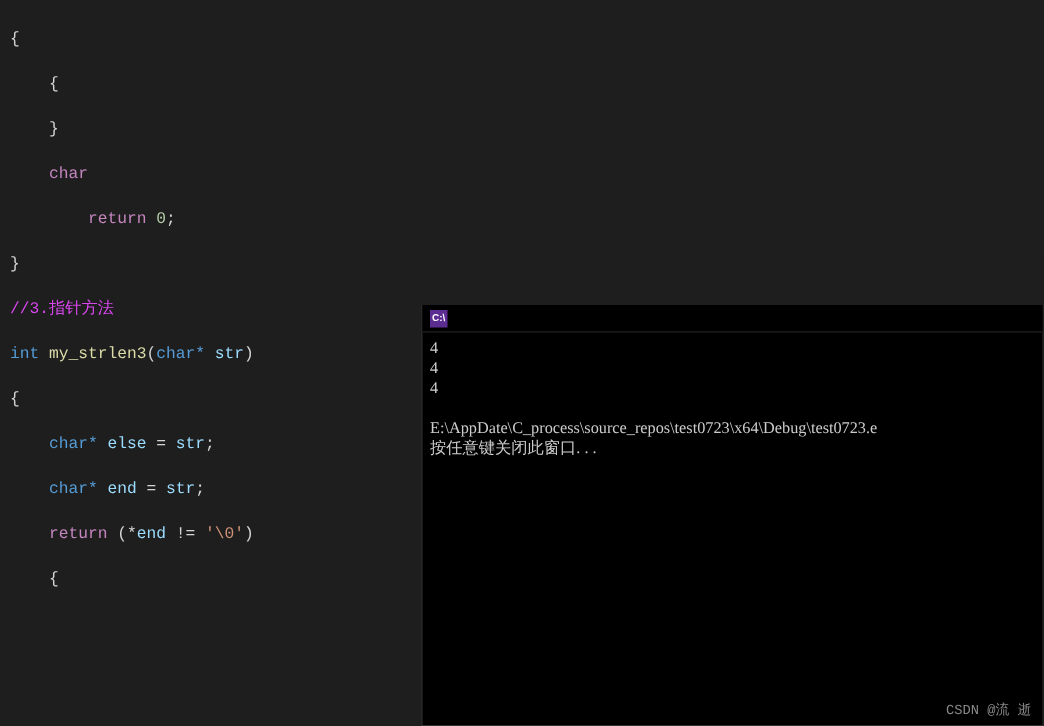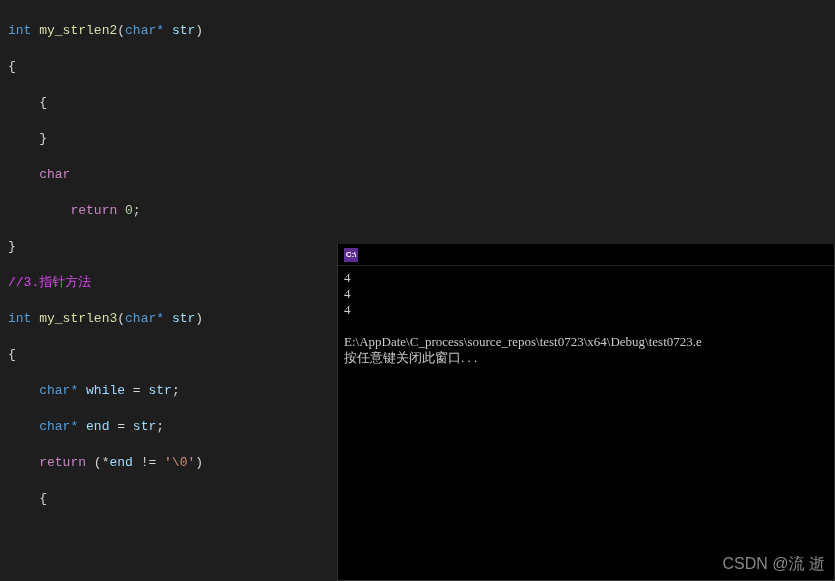--- a/index.html
+++ b/index.html
@@ -68,40 +68,39 @@
       color: #ccc;
       font-family: Liberation Serif, serif;
       font-size: 13px;
       line-height: 16px;
       white-space: pre;
     }
     .watermark {
       position: absolute;
       right: 10px;
       bottom: 6px;
-      font-family: Liberation Sans, sans-serif;
-      font-size: 16px;
+      font-family: Liberation Mono, monospace;
+      font-size: 11px;
       color: #888;
     }
   </style>
 </head>
 <body>
 
 <div class="code-editor">
-<span class="line"><span class="type">int</span> <span class="fn">my_strlen2</span><span class="paren">(</span><span class="type">char*</span> <span class="var">str</span><span class="paren">)</span></span>
 <span class="line"><span class="brace">{</span></span>
 <span class="line">    <span class="brace">{</span></span>
 <span class="line">    <span class="brace">}</span></span>
 <span class="line">    <span class="ctrl">char</span></span>
 <span class="line">        <span class="ctrl">return</span> <span class="num">0</span><span class="paren">;</span></span>
 <span class="line"><span class="brace">}</span></span>
 <span class="line"><span class="comment">//3.指针方法</span></span>
 <span class="line"><span class="type">int</span> <span class="fn">my_strlen3</span><span class="paren">(</span><span class="type">char*</span> <span class="var">str</span><span class="paren">)</span></span>
 <span class="line"><span class="brace">{</span></span>
-<span class="line">    <span class="type">char*</span> <span class="var">while</span><span class="op"> = </span><span class="var">str</span><span class="paren">;</span></span>
+<span class="line">    <span class="type">char*</span> <span class="var">else</span><span class="op"> = </span><span class="var">str</span><span class="paren">;</span></span>
 <span class="line">    <span class="type">char*</span> <span class="var">end</span><span class="op"> = </span><span class="var">str</span><span class="paren">;</span></span>
 <span class="line">    <span class="ctrl">return</span><span class="paren"> (*</span><span class="var">end</span><span class="op"> != </span><span class="str">'\0'</span><span class="paren">)</span></span>
 <span class="line">    <span class="brace">{</span></span>
 
 
 
 
 
 
 

